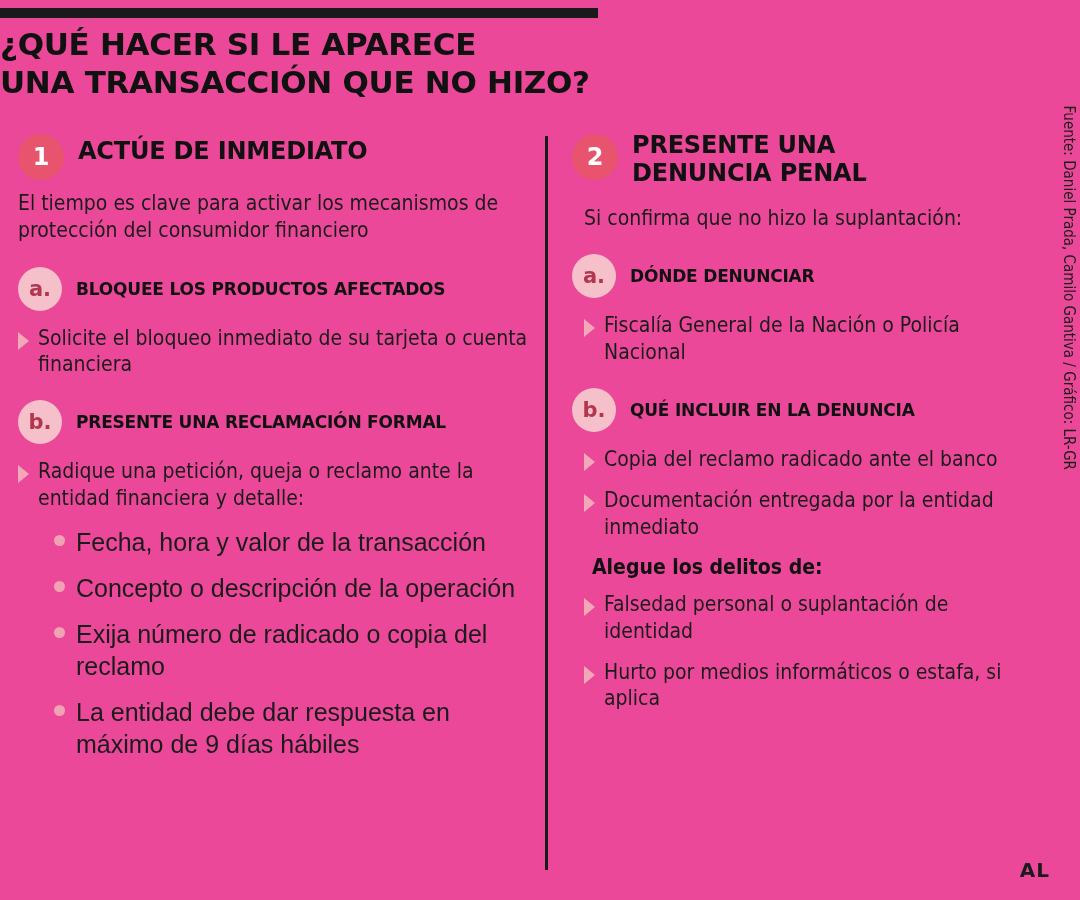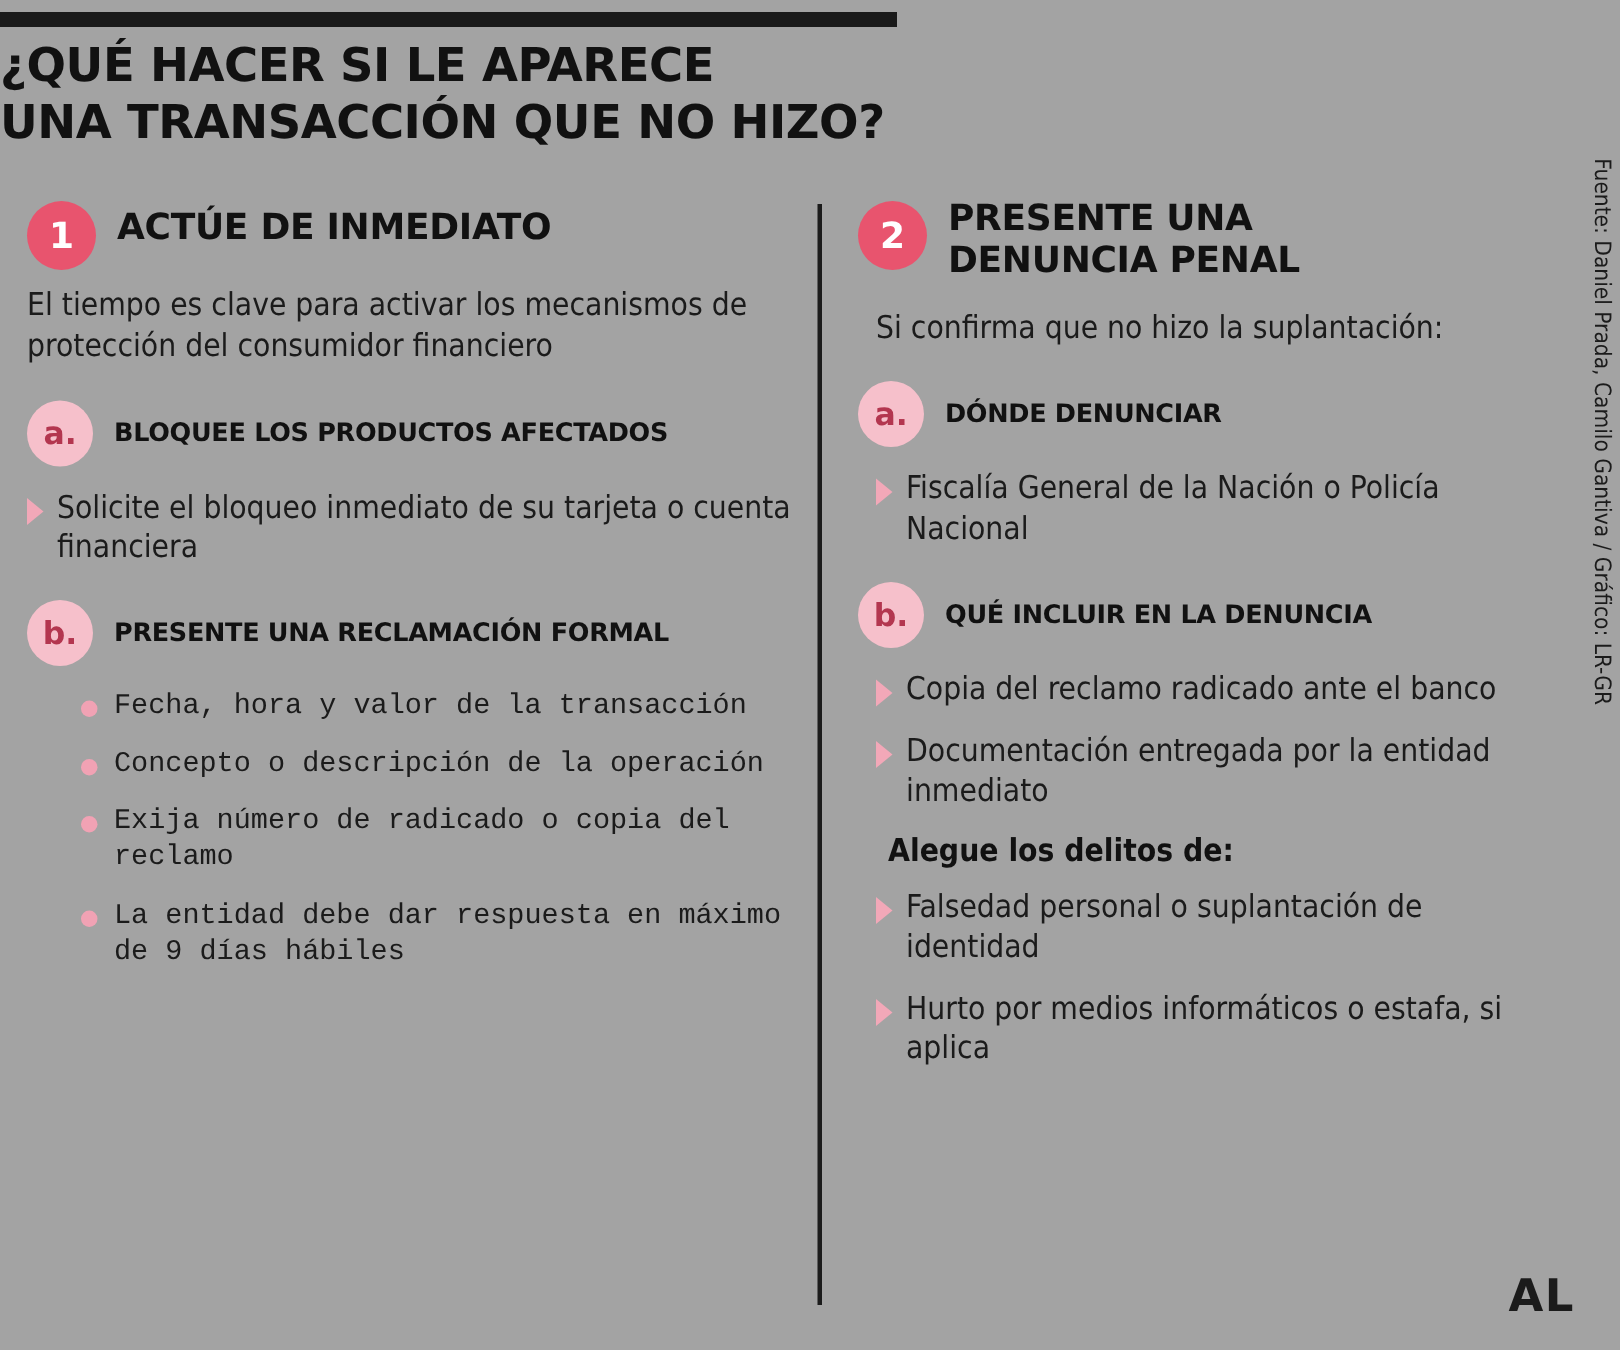--- a/index.html
+++ b/index.html
@@ -7,21 +7,21 @@
     margin: 0; padding: 0;
     width: 1080px; height: 900px;
     background: #ffffff;
     font-family: "Liberation Sans", sans-serif;
     color: #111111;
     overflow: hidden;
   }
   #page {
     position: relative;
     width: 1080px; height: 900px;
-    background: #a3a3a3;
+    background: #ec4899;
   }
 
   
   .top-rule {
     position: absolute;
     left: 0; top: 8px;
     width: 598px; height: 10px;
     background: #1a1a1a;
   }
 
@@ -155,22 +155,22 @@
     margin: 0 0 14px 0;
   }
   .dot-mark {
     flex: 0 0 auto;
     width: 11px; height: 11px;
     border-radius: 50%;
     background: #f1a2b4;
     margin-top: 9px;
   }
   .dot-text {
-    font-family: Liberation Mono, monospace;
-    font-size: 19px;
+    font-family: Liberation Sans, sans-serif;
+    font-size: 25px;
     line-height: 1.28;
     color: #1b1b1b;
   }
 
   .mini-title {
     font-family: "DejaVu Sans Condensed", "Liberation Sans", sans-serif;
     font-weight: bold;
     font-size: 21px;
     color: #111111;
     margin: 0 0 12px 20px;
@@ -187,21 +187,21 @@
     font-size: 15px;
     color: #1b1b1b;
   }
 
   
   .logo {
     position: absolute;
     right: 30px; bottom: 18px;
     font-family: "DejaVu Sans", sans-serif;
     font-weight: bold;
-    font-size: 30px;
+    font-size: 20px;
     letter-spacing: 1px;
     color: #1b1b1b;
   }
 </style>
 </head>
 <body>
 
 <div id="page">
 
   <div class="top-rule"></div>
@@ -230,20 +230,24 @@
     <div class="arrow-item">
       <span class="arrow-mark"></span>
       <span class="arrow-text">Solicite el bloqueo inmediato de su tarjeta o cuenta financiera</span>
     </div>
 
     <div class="sub-head" style="margin-top:22px;">
       <div class="sub-letter">b.</div>
       <div class="sub-title">PRESENTE UNA RECLAMACIÓN FORMAL</div>
     </div>
 
+    <div class="arrow-item">
+      <span class="arrow-mark"></span>
+      <span class="arrow-text">Radique una petición, queja o reclamo ante la entidad financiera y detalle:</span>
+    </div>
 
     <div class="dot-list">
       <div class="dot-item">
         <span class="dot-mark"></span>
         <span class="dot-text">Fecha, hora y valor de la transacción</span>
       </div>
       <div class="dot-item">
         <span class="dot-mark"></span>
         <span class="dot-text">Concepto o descripción de la operación</span>
       </div>

